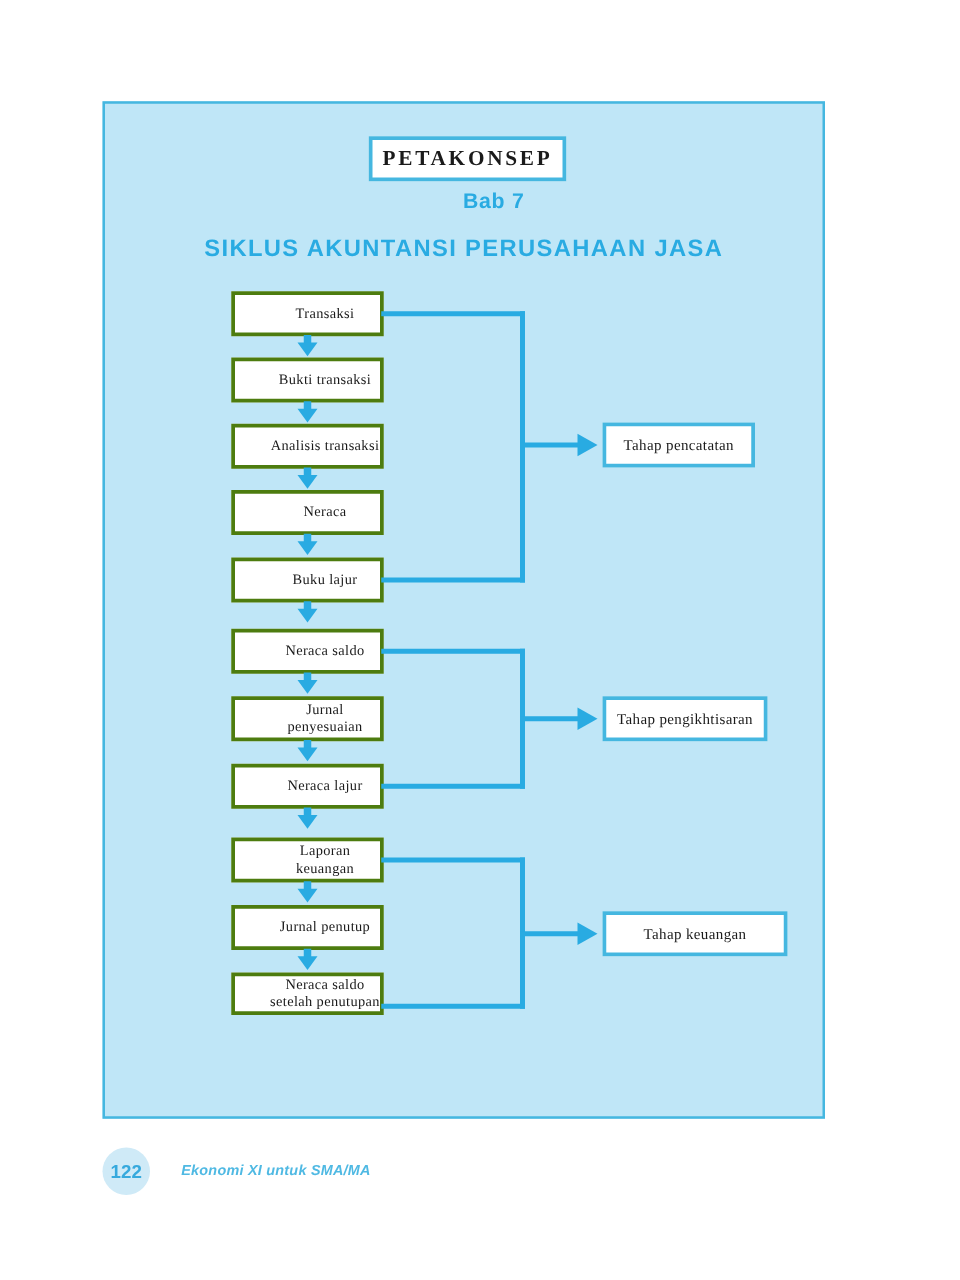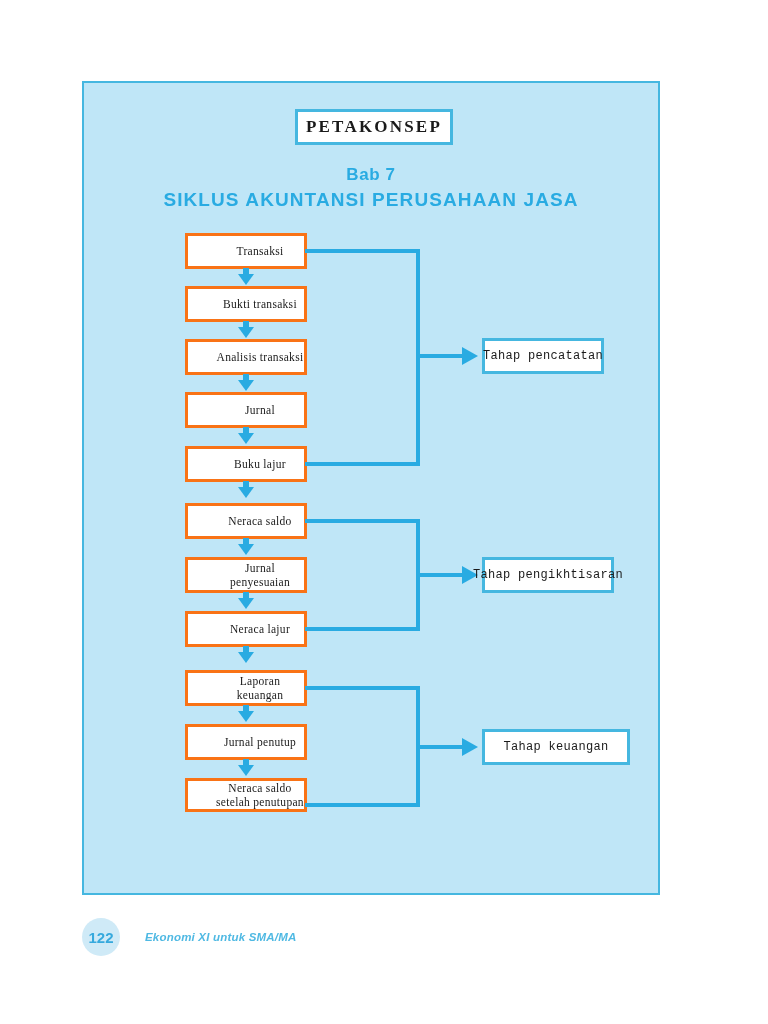--- a/index.html
+++ b/index.html
@@ -53,37 +53,38 @@
 
   .chapter-line {
     position: absolute;
     width: 100%;
     text-align: center;
     color: #29abe2;
     font-weight: bold;
     white-space: nowrap;
   }
   #chapter-number {
-    top: 82px;
+    top: 68px;
     font-size: 17px;
     letter-spacing: 0.6px;
+    margin-left: 24px;
   }
   #chapter-title {
     top: 106px;
     font-size: 19px;
     letter-spacing: 1.1px;
   }
 
   
   .flow-box {
     position: absolute;
     left: 101px;
     width: 122px;
     background: #ffffff;
-    border: 3px solid #f97316;
+    border: 3px solid #4d7c0f;
     box-sizing: border-box;
     display: flex;
     align-items: center;
     justify-content: center;
     text-align: center;
     font-family: "Liberation Serif", serif;
     font-size: 11.5px;
     color: #1a1a1a;
     line-height: 1.25;
     letter-spacing: 0.3px;
@@ -153,21 +154,21 @@
   
   .stage-box {
     position: absolute;
     height: 36px;
     background: #ffffff;
     border: 3px solid #45b7e0;
     box-sizing: border-box;
     display: flex;
     align-items: center;
     justify-content: center;
-    font-family: Liberation Mono, monospace;
+    font-family: Liberation Serif, serif;
     font-size: 12px;
     color: #1a1a1a;
     letter-spacing: 0.3px;
     white-space: nowrap;
   }
 
   
   #footer {
     position: absolute;
     left: 82px;
@@ -206,21 +207,21 @@
   <div id="peta-konsep-box">
     <span class="pk-text">PETAKONSEP</span>
   </div>
 
   <div class="chapter-line" id="chapter-number">Bab 7</div>
   <div class="chapter-line" id="chapter-title">SIKLUS AKUNTANSI PERUSAHAAN JASA</div>
 
   <div class="flow-box h1" style="top:150px">Transaksi</div>
   <div class="flow-box h1" style="top:203px">Bukti transaksi</div>
   <div class="flow-box h1" style="top:256px">Analisis transaksi</div>
-  <div class="flow-box h1" style="top:309px">Jurnal</div>
+  <div class="flow-box h1" style="top:309px">Neraca</div>
   <div class="flow-box h1" style="top:363px">Buku lajur</div>
   <div class="flow-box h1" style="top:420px">Neraca saldo</div>
   <div class="flow-box h1" style="top:474px">Jurnal penyesuaian</div>
   <div class="flow-box h1" style="top:528px">Neraca lajur</div>
   <div class="flow-box h1" style="top:587px">Laporan keuangan</div>
   <div class="flow-box h1" style="top:641px">Jurnal penutup</div>
   <div class="flow-box h2" style="top:695px">Neraca saldo setelah penutupan</div>
 
   <div class="down-arrow" style="top:185px">
       <div class="stem"></div>

